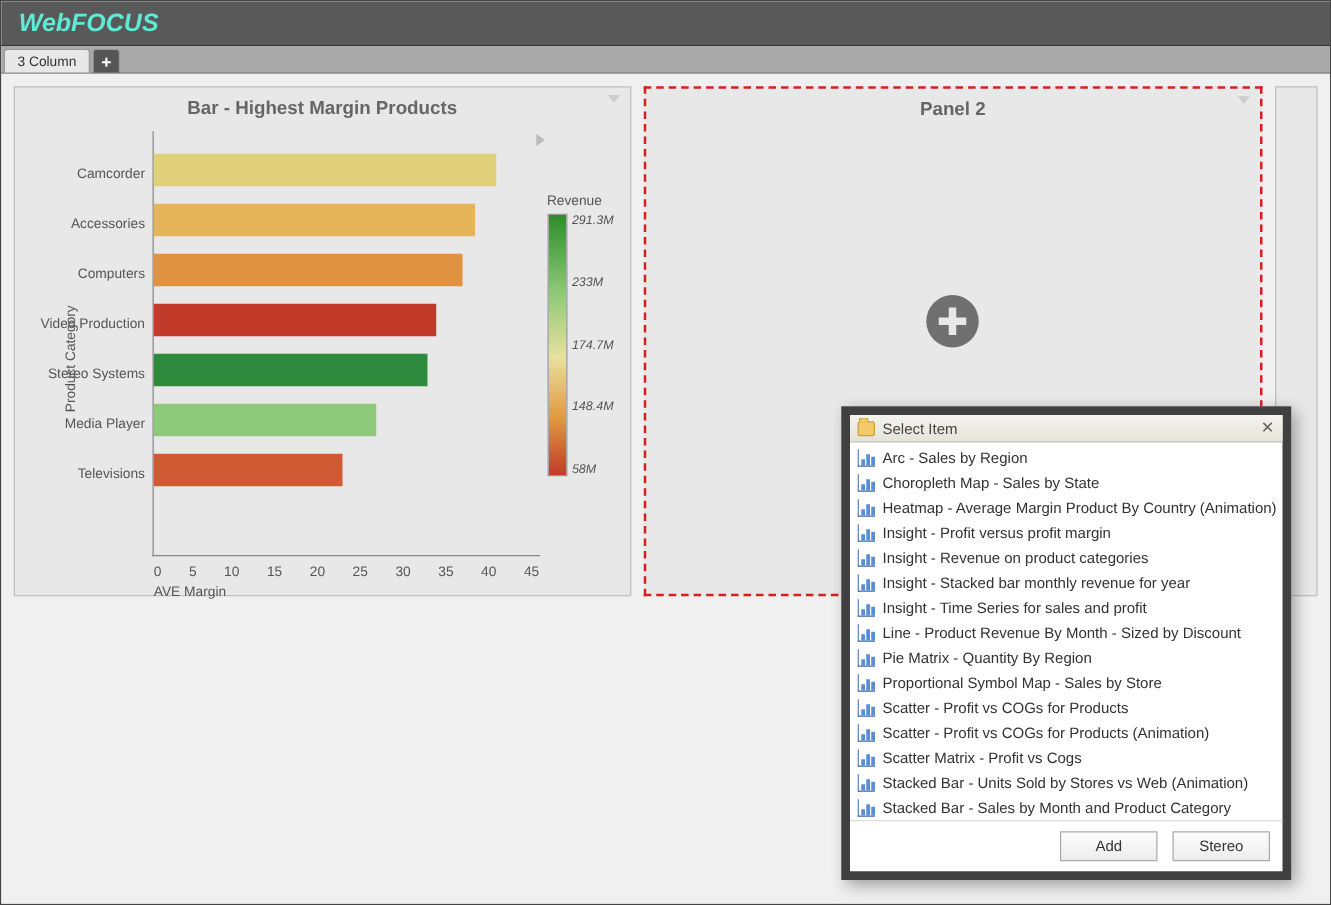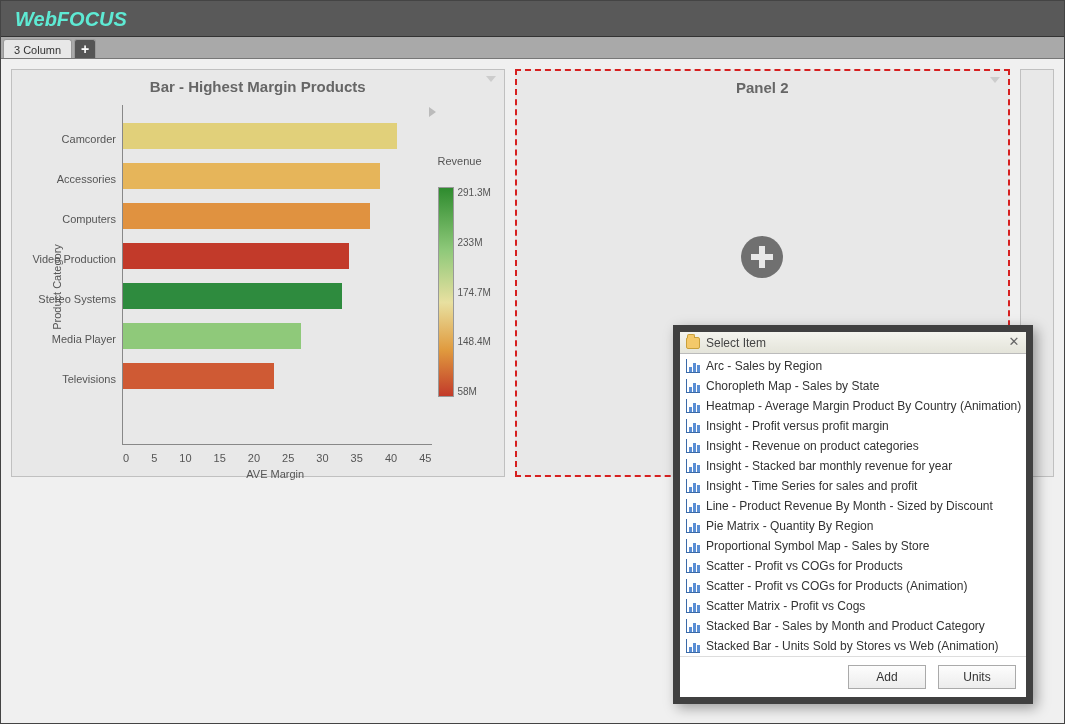--- a/index.html
+++ b/index.html
@@ -127,35 +127,35 @@
   }
   .bar-row { height:40px; display:flex; align-items:flex-start; }
   .bar { height:26px; margin-top:0;}
   .x-ticks {
     position:absolute; left:0; right:0; bottom:-20px;
     display:flex; justify-content:space-between;
     font-size:11px; color:#555;
   }
   .x-axis-label {
     position:absolute; left:0; right:4px; bottom:-36px;
-    text-align:center; font-size:11px; color:#555;
+    text-align:left; font-size:11px; color:#555;
   }
   .chart-arrow {
     position:absolute; top:2px; right:-4px;
     width:0;height:0;
     border-top:5px solid transparent;
     border-bottom:5px solid transparent;
     border-left:7px solid #bbb;
   }
   .legend {
     width:60px; font-size:10px; color:#555;
     padding-top:50px;
     position:relative;
   }
-  .legend-title { font-size:11px; margin-bottom:20px; text-align:left;}
+  .legend-title { font-size:11px; margin-bottom:4px; text-align:left;}
   .legend-scale {
     width:16px; height:210px;
     background: linear-gradient(to bottom, #2e8b2e 0%, #8fc97a 30%, #e8e0a0 55%, #e09a3e 78%, #c23a2a 100%);
     border:1px solid #999;
     position:relative;
   }
   .legend-labels {
     position:absolute; left:20px; top:0; height:210px;
     display:flex; flex-direction:column; justify-content:space-between;
     font-size:10px; color:#555;
@@ -292,21 +292,21 @@
               <span>30</span>
               <span>35</span>
               <span>40</span>
               <span>45</span>
             </div>
           <div class="x-axis-label">AVE Margin</div>
         </div>
 
         <div class="legend">
           <div class="legend-title">Revenue</div>
-          <div style="position:relative;">
+          <div style="position:relative;font-style:italic;">
             <div class="legend-scale"></div>
             <div class="legend-labels" id="legendlabels">
                 <div>291.3M</div>
                 <div>233M</div>
                 <div>174.7M</div>
                 <div>148.4M</div>
                 <div>58M</div>
               </div>
           </div>
         </div>
@@ -433,28 +433,28 @@
           <span></span>
         </span>
         <span>Scatter Matrix - Profit vs Cogs</span>
       </div>
       <div class="list-item">
         <span class="chart-icon">
           <span></span>
           <span></span>
           <span></span>
         </span>
+        <span>Stacked Bar - Units Sold by Stores vs Web (Animation)</span>
+      </div>
+      <div class="list-item">
+        <span class="chart-icon">
+          <span></span>
+          <span></span>
+          <span></span>
+        </span>
         <span>Stacked Bar - Sales by Month and Product Category</span>
-      </div>
-      <div class="list-item">
-        <span class="chart-icon">
-          <span></span>
-          <span></span>
-          <span></span>
-        </span>
-        <span>Stacked Bar - Units Sold by Stores vs Web (Animation)</span>
       </div>
     </div>
   <div class="popup-footer">
     <div class="btn">Add</div>
-    <div class="btn">Units</div>
+    <div class="btn">Stereo</div>
   </div>
 </div>
 
 </body></html>

